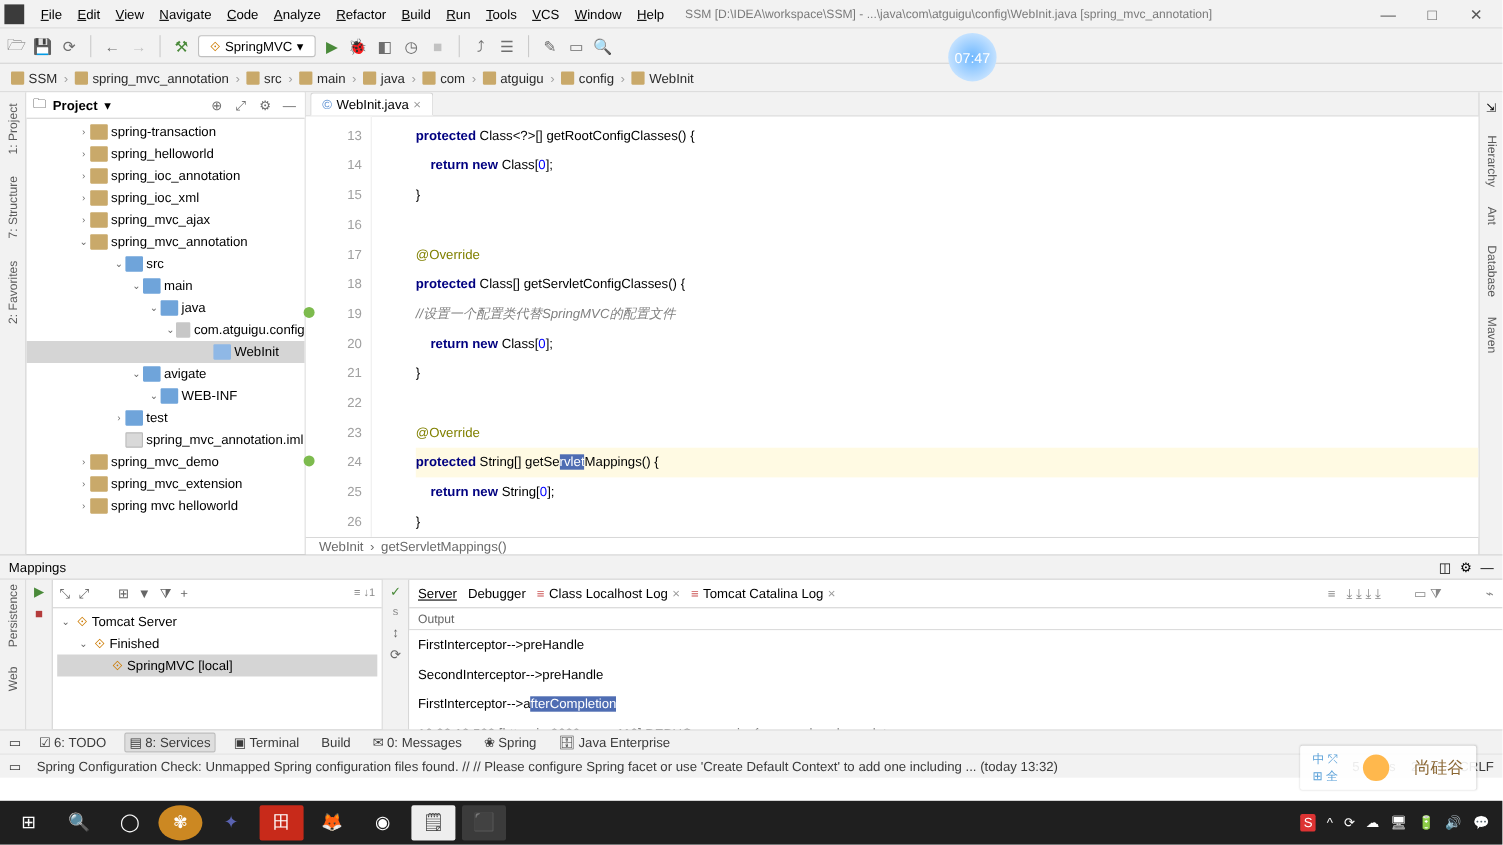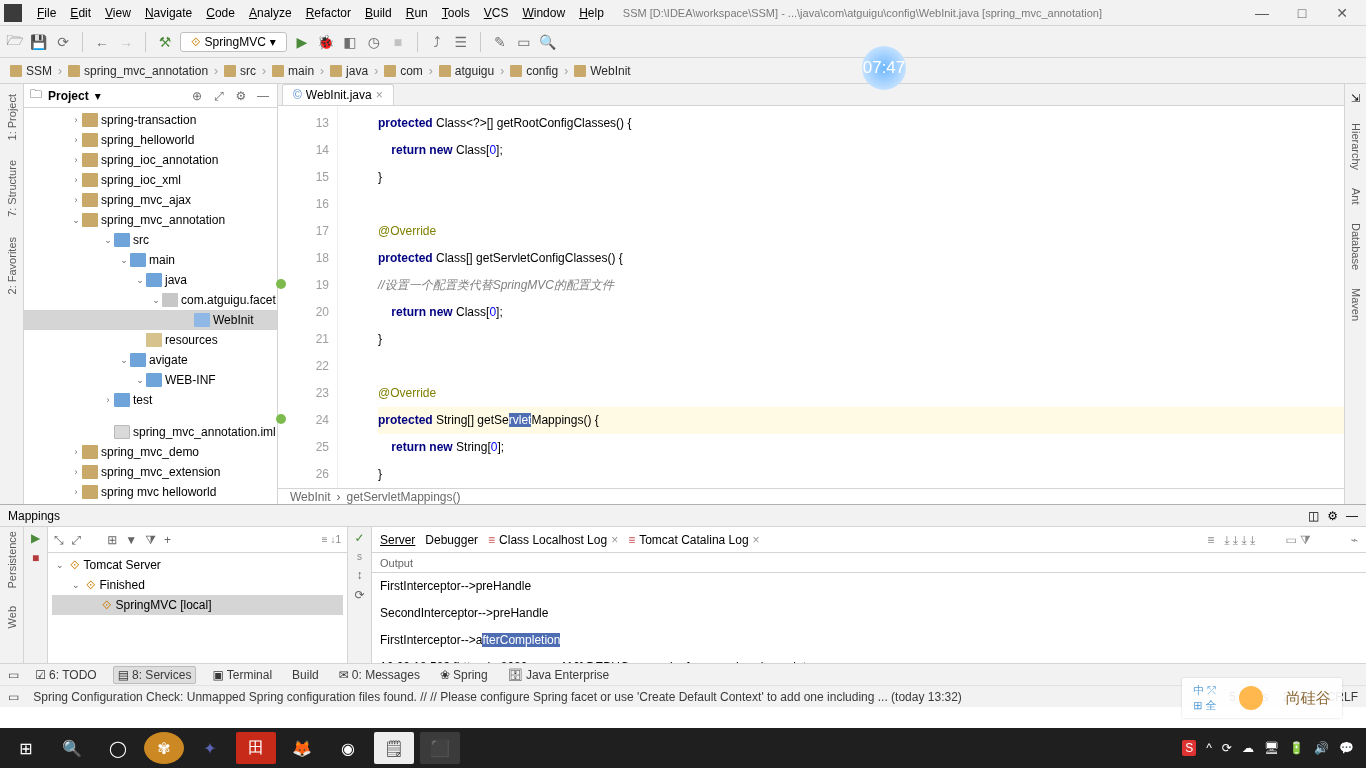--- a/index.html
+++ b/index.html
@@ -8,21 +8,21 @@
 .menubar .icon { width: 18px; height: 18px; background: #3b3b3b; margin-right: 8px; }
 .menubar .menu-item { padding: 2px 7px; cursor: pointer; }
 .menubar .menu-item u { text-decoration: underline; }
 .menubar .title { margin-left: 12px; color: #7a7a7a; font-size: 11px; flex: 1; white-space: nowrap; overflow: hidden; }
 .menubar .winbtns { display: flex; }
 .menubar .winbtn { width: 40px; text-align: center; font-size: 14px; color: #5a5a5a; }
 .toolbar { height: 32px; background: #f2f2f2; border-bottom: 1px solid #d4d4d4; display: flex; align-items: center; padding: 0 6px; gap: 6px; position: relative; }
 .toolbar .tb-ico { width: 18px; height: 18px; display: inline-flex; align-items: center; justify-content: center; color: #6e6e6e; font-size: 14px; }
 .toolbar .sep { width: 1px; height: 20px; background: #cacaca; margin: 0 4px; }
 .toolbar .runcfg { border: 1px solid #c0c0c0; background: #fff; padding: 2px 10px; border-radius: 3px; display: flex; align-items: center; gap: 4px; }
-.toolbar .badge { position: absolute; right: 460px; top: 20px; width: 44px; height: 44px; background: radial-gradient(circle,#6fb8ff 0%,#cfe7ff 80%); border-radius: 50%; display: flex; align-items: center; justify-content: center; color: #fff; font-size: 17px; z-index: 5; }
+.toolbar .badge { position: absolute; right: 460px; top: 4px; width: 44px; height: 44px; background: radial-gradient(circle,#6fb8ff 0%,#cfe7ff 80%); border-radius: 50%; display: flex; align-items: center; justify-content: center; color: #fff; font-size: 13px; z-index: 5; }
 .navbar { height: 26px; background: #f2f2f2; border-bottom: 1px solid #d4d4d4; display: flex; align-items: center; padding: 0 8px; gap: 4px; font-size: 12px; }
 .navbar .crumb { display: flex; align-items: center; gap: 4px; padding: 0 2px; color: #2a2a2a; }
 .navbar .sep { color: #a0a0a0; }
 .main { display: flex; height: 420px; }
 .sidebar-left { width: 24px; background: #f2f2f2; border-right: 1px solid #d4d4d4; display: flex; flex-direction: column; align-items: center; gap: 20px; padding-top: 10px; }
 .sidebar-left .vtxt { writing-mode: vertical-rl; transform: rotate(180deg); font-size: 11px; color: #5a5a5a; }
 .sidebar-right { width: 22px; background: #f2f2f2; border-left: 1px solid #d4d4d4; display: flex; flex-direction: column; align-items: center; gap: 18px; padding-top: 8px; }
 .sidebar-right .vtxt { writing-mode: vertical-rl; font-size: 11px; color: #5a5a5a; }
 .project { width: 254px; border-right: 1px solid #d4d4d4; display: flex; flex-direction: column; }
 .project-header { height: 24px; border-bottom: 1px solid #d4d4d4; display: flex; align-items: center; padding: 0 6px; gap: 6px; background: #fff; }
@@ -215,48 +215,43 @@
           <span class="txt">main</span>
         </div>
         <div class="tree-row src" style="padding-left: 110px;">
           <span class="arr">⌄</span>
           <span class="fi"></span>
           <span class="txt">java</span>
         </div>
         <div class="tree-row pkg" style="padding-left: 126px;">
           <span class="arr">⌄</span>
           <span class="fi"></span>
-          <span class="txt">com.atguigu.facet</span>
+          <span class="txt">com.atguigu.config</span>
         </div>
         <div class="tree-row module selected" style="padding-left: 158px;">
           <span class="arr"></span>
           <span class="fi"></span>
           <span class="txt">WebInit</span>
         </div>
-        <div class="tree-row res" style="padding-left: 110px;">
-          <span class="arr"></span>
-          <span class="fi"></span>
-          <span class="txt">resources</span>
-        </div>
         <div class="tree-row src" style="padding-left: 94px;">
           <span class="arr">⌄</span>
           <span class="fi"></span>
           <span class="txt">avigate</span>
         </div>
         <div class="tree-row src" style="padding-left: 110px;">
           <span class="arr">⌄</span>
           <span class="fi"></span>
           <span class="txt">WEB-INF</span>
         </div>
         <div class="tree-row src" style="padding-left: 78px;">
           <span class="arr">›</span>
           <span class="fi"></span>
           <span class="txt">test</span>
         </div>
-        <div class="tree-row file" style="padding-left: 78px; margin-top: 12px;">
+        <div class="tree-row file" style="padding-left: 78px;">
           <span class="arr"></span>
           <span class="fi"></span>
           <span class="txt">spring_mvc_annotation.iml</span>
         </div>
         <div class="tree-row folder" style="padding-left: 46px;">
           <span class="arr">›</span>
           <span class="fi"></span>
           <span class="txt">spring_mvc_demo</span>
         </div>
         <div class="tree-row folder" style="padding-left: 46px;">

